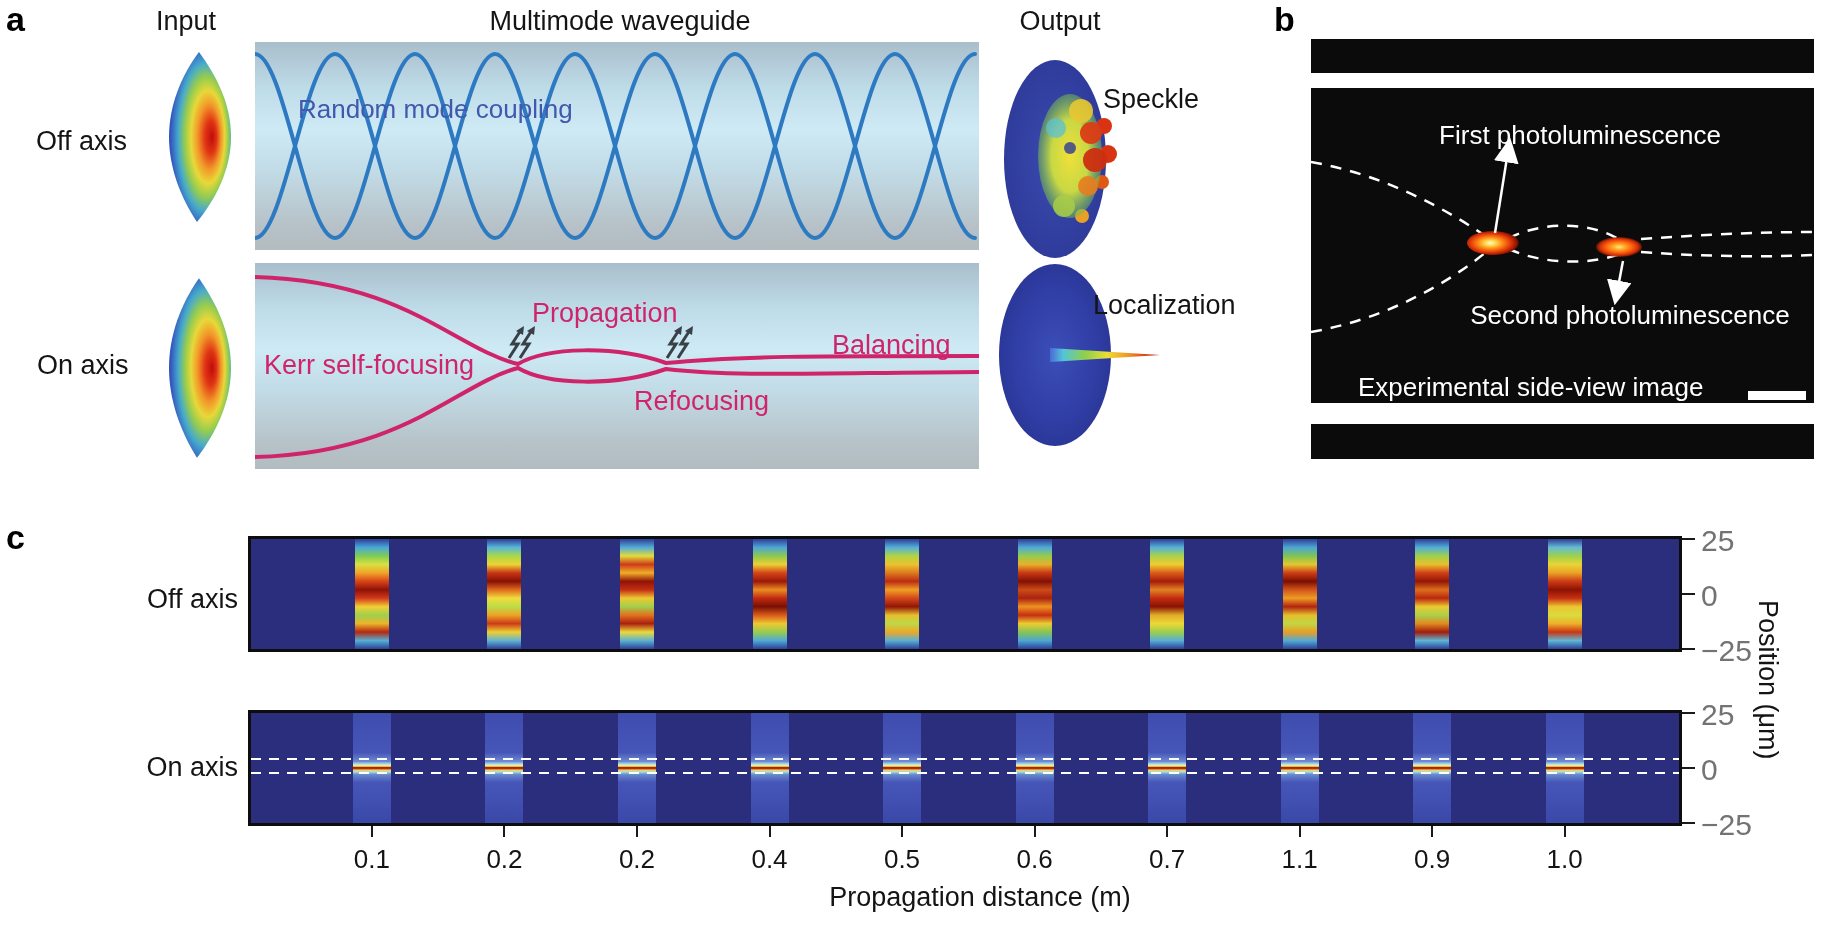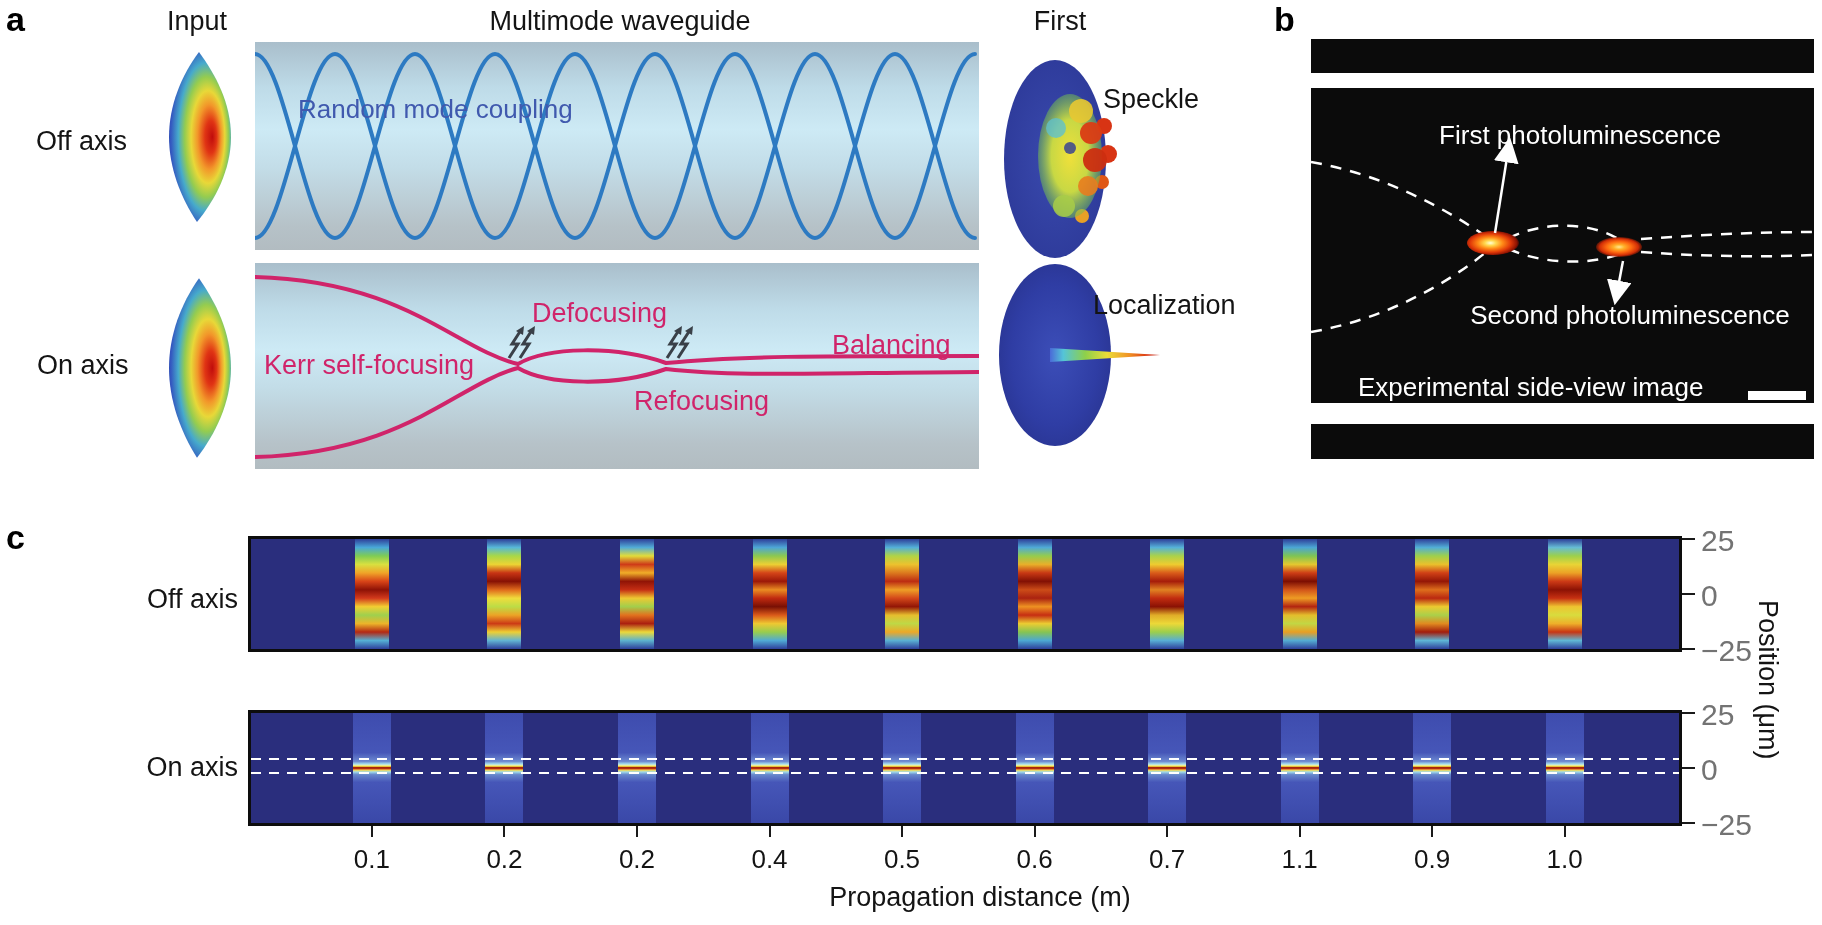--- a/index.html
+++ b/index.html
@@ -26,23 +26,23 @@
   .ylabel-vert{position:absolute;writing-mode:vertical-rl;font-size:27px;color:#141414;
       height:320px;display:flex;align-items:center;justify-content:center;}
   .xlabel{position:absolute;font-size:27px;color:#141414;width:440px;text-align:center;}
 </style>
 </head>
 <body>
 
 <div id="fig">
 
   <div class="panel-letter" style="left:6px;top:0px;">a</div>
-  <div class="hdr" style="left:137px;top:6px;width:120px;">Input</div>
+  <div class="hdr" style="left:126px;top:6px;width:120px;">Input</div>
   <div class="hdr" style="left:460px;top:6px;width:320px;">Multimode waveguide</div>
-  <div class="hdr" style="left:1000px;top:6px;width:120px;">First</div>
+  <div class="hdr" style="left:1000px;top:6px;width:120px;">Output</div>
 
   <div class="waveguide" style="left:255px;top:42px;width:724px;height:208px;">
     <svg width="724" height="208" viewBox="0 0 724 208">
       <g fill="none" stroke="#2d7ac2" stroke-width="4" stroke-linecap="round">
         <path d="M 0,12 c 29,0 51,184 80,184 c 29,0 51,-184 80,-184 c 29,0 51,184 80,184 c 29,0 51,-184 80,-184 c 29,0 51,184 80,184 c 29,0 51,-184 80,-184 c 29,0 51,184 80,184 c 29,0 51,-184 80,-184 c 29,0 51,184 80,184"></path>
         <path d="M 0,196 c 29,0 51,-184 80,-184 c 29,0 51,184 80,184 c 29,0 51,-184 80,-184 c 29,0 51,184 80,184 c 29,0 51,-184 80,-184 c 29,0 51,184 80,184 c 29,0 51,-184 80,-184 c 29,0 51,184 80,184 c 29,0 51,-184 80,-184"></path>
       </g>
     </svg>
   </div>
   <div class="lbl blue-note" style="left:298px;top:94px;">Random mode coupling</div>
@@ -97,21 +97,21 @@
 
   <div class="waveguide" style="left:255px;top:263px;width:724px;height:206px;">
     <svg width="724" height="206" viewBox="0 0 724 206">
       <g fill="none" stroke="#d0246a" stroke-width="4" stroke-linecap="round">
         <path d="M 0,14 C 150,18 200,86 263,101 C 292,84 360,82 411,100 C 480,93 560,93 724,93"></path>
         <path d="M 0,194 C 150,190 200,122 263,105 C 292,122 360,124 411,106 C 480,114 560,110 724,109"></path>
       </g>
     </svg>
   </div>
   <div class="lbl mag" style="left:264px;top:350px;">Kerr self-focusing</div>
-  <div class="lbl mag" style="left:532px;top:298px;">Defocusing</div>
+  <div class="lbl mag" style="left:532px;top:298px;">Propagation</div>
   <div class="lbl mag" style="left:634px;top:386px;">Refocusing</div>
   <div class="lbl mag" style="left:832px;top:330px;">Balancing</div>
   <div class="lbl" style="left:37px;top:350px;">On axis</div>
 
   <svg class="abs" style="left:506px;top:322px;" width="40" height="40" viewBox="0 0 40 40">
     <g stroke="#3a4048" stroke-width="3" fill="none">
       <path d="M3,36 L12,22 L6,22 L15,8"></path>
       <path d="M14,36 L23,22 L17,22 L26,8"></path>
     </g>
     <polygon points="18,4 17,13 10,9" fill="#3a4048"></polygon>

